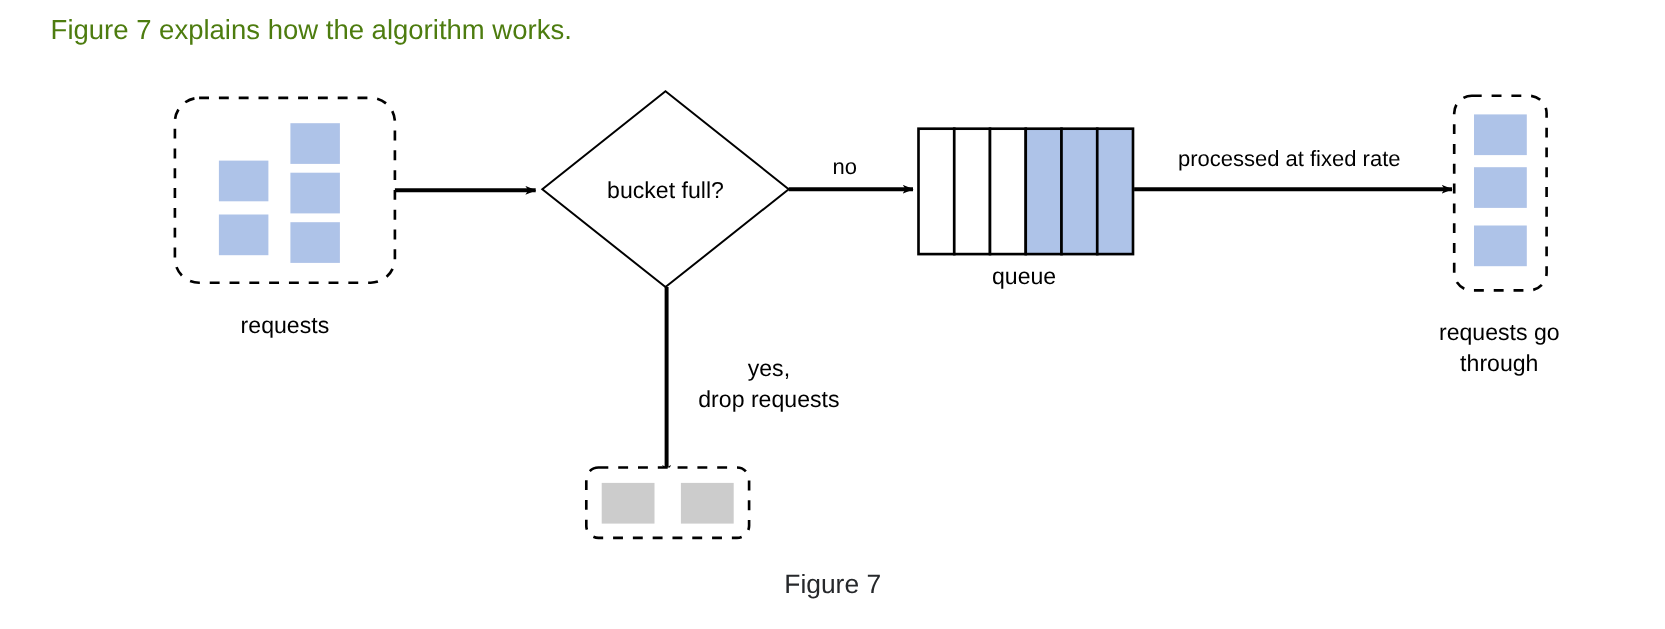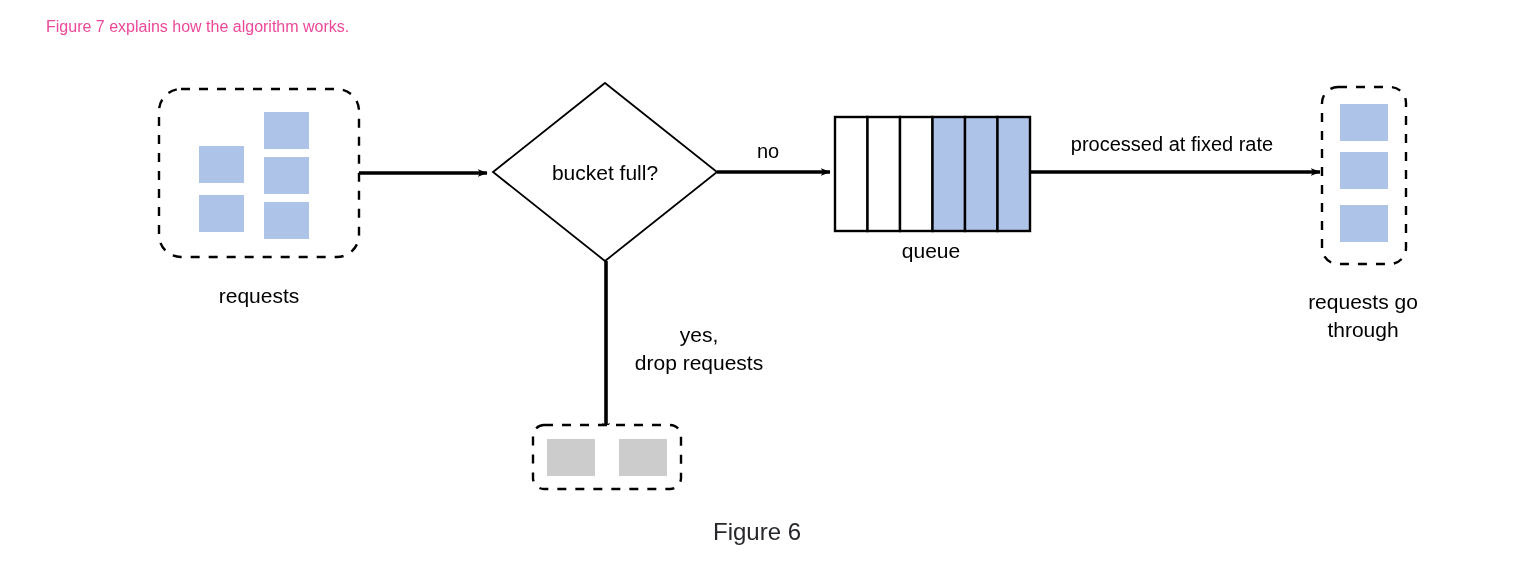--- a/index.html
+++ b/index.html
@@ -17,23 +17,23 @@
   }
   #page-root {
     position: relative;
     width: 1514px;
     height: 572px;
   }
   .intro-text {
     position: absolute;
     left: 46px;
     top: 11px;
-    font-size: 16px;
+    font-size: 25px;
     line-height: 32px;
-    color: #ec4899;
+    color: #4d7c0f;
     white-space: pre;
   }
   .figure-caption {
     position: absolute;
     left: 0;
     top: 516px;
     width: 1514px;
     text-align: center;
     font-size: 24px;
     line-height: 32px;
@@ -127,15 +127,15 @@
     </g>
 
     <g>
       <rect x="533" y="425" width="148" height="64" rx="11" ry="11" fill="#ffffff" stroke="#000000" stroke-width="2.4" stroke-dasharray="9 9"></rect>
       <rect x="547" y="439" width="48" height="37" fill="#cccccc"></rect>
       <rect x="619" y="439" width="48" height="37" fill="#cccccc"></rect>
     </g>
 
   </svg>
 
-  <div class="figure-caption">Figure 6</div>
+  <div class="figure-caption">Figure 7</div>
 
 </div>
 
 </body></html>

